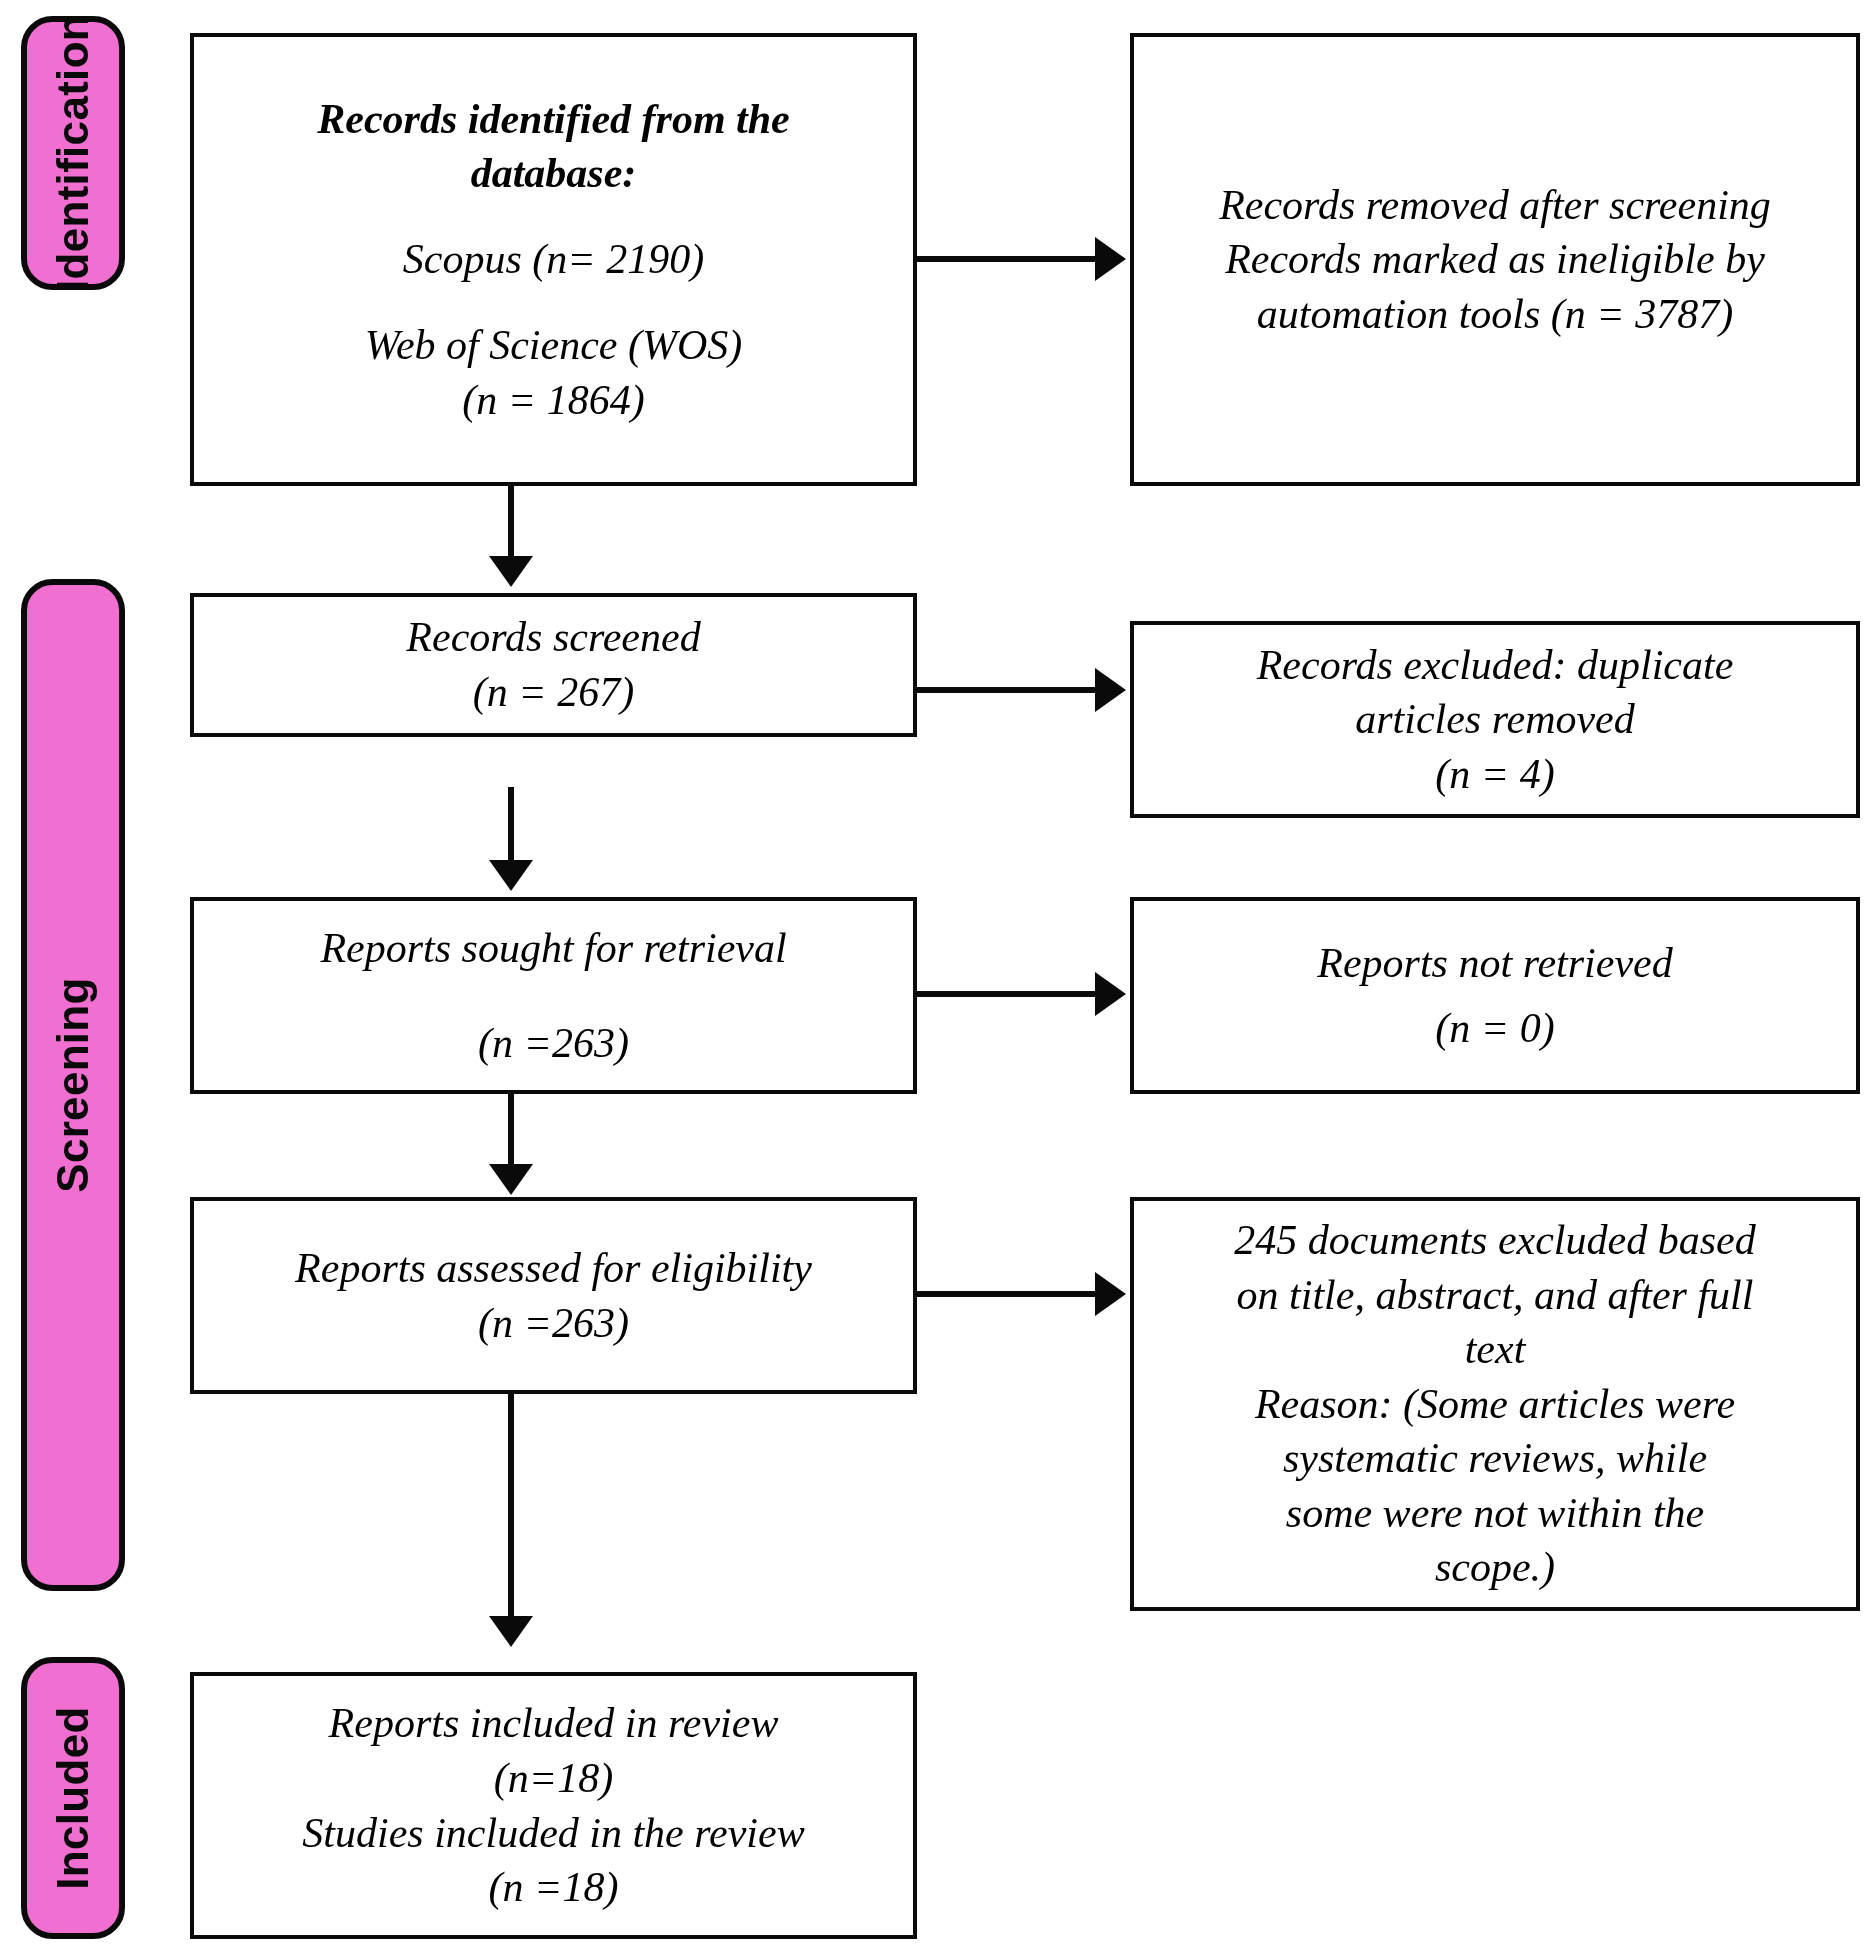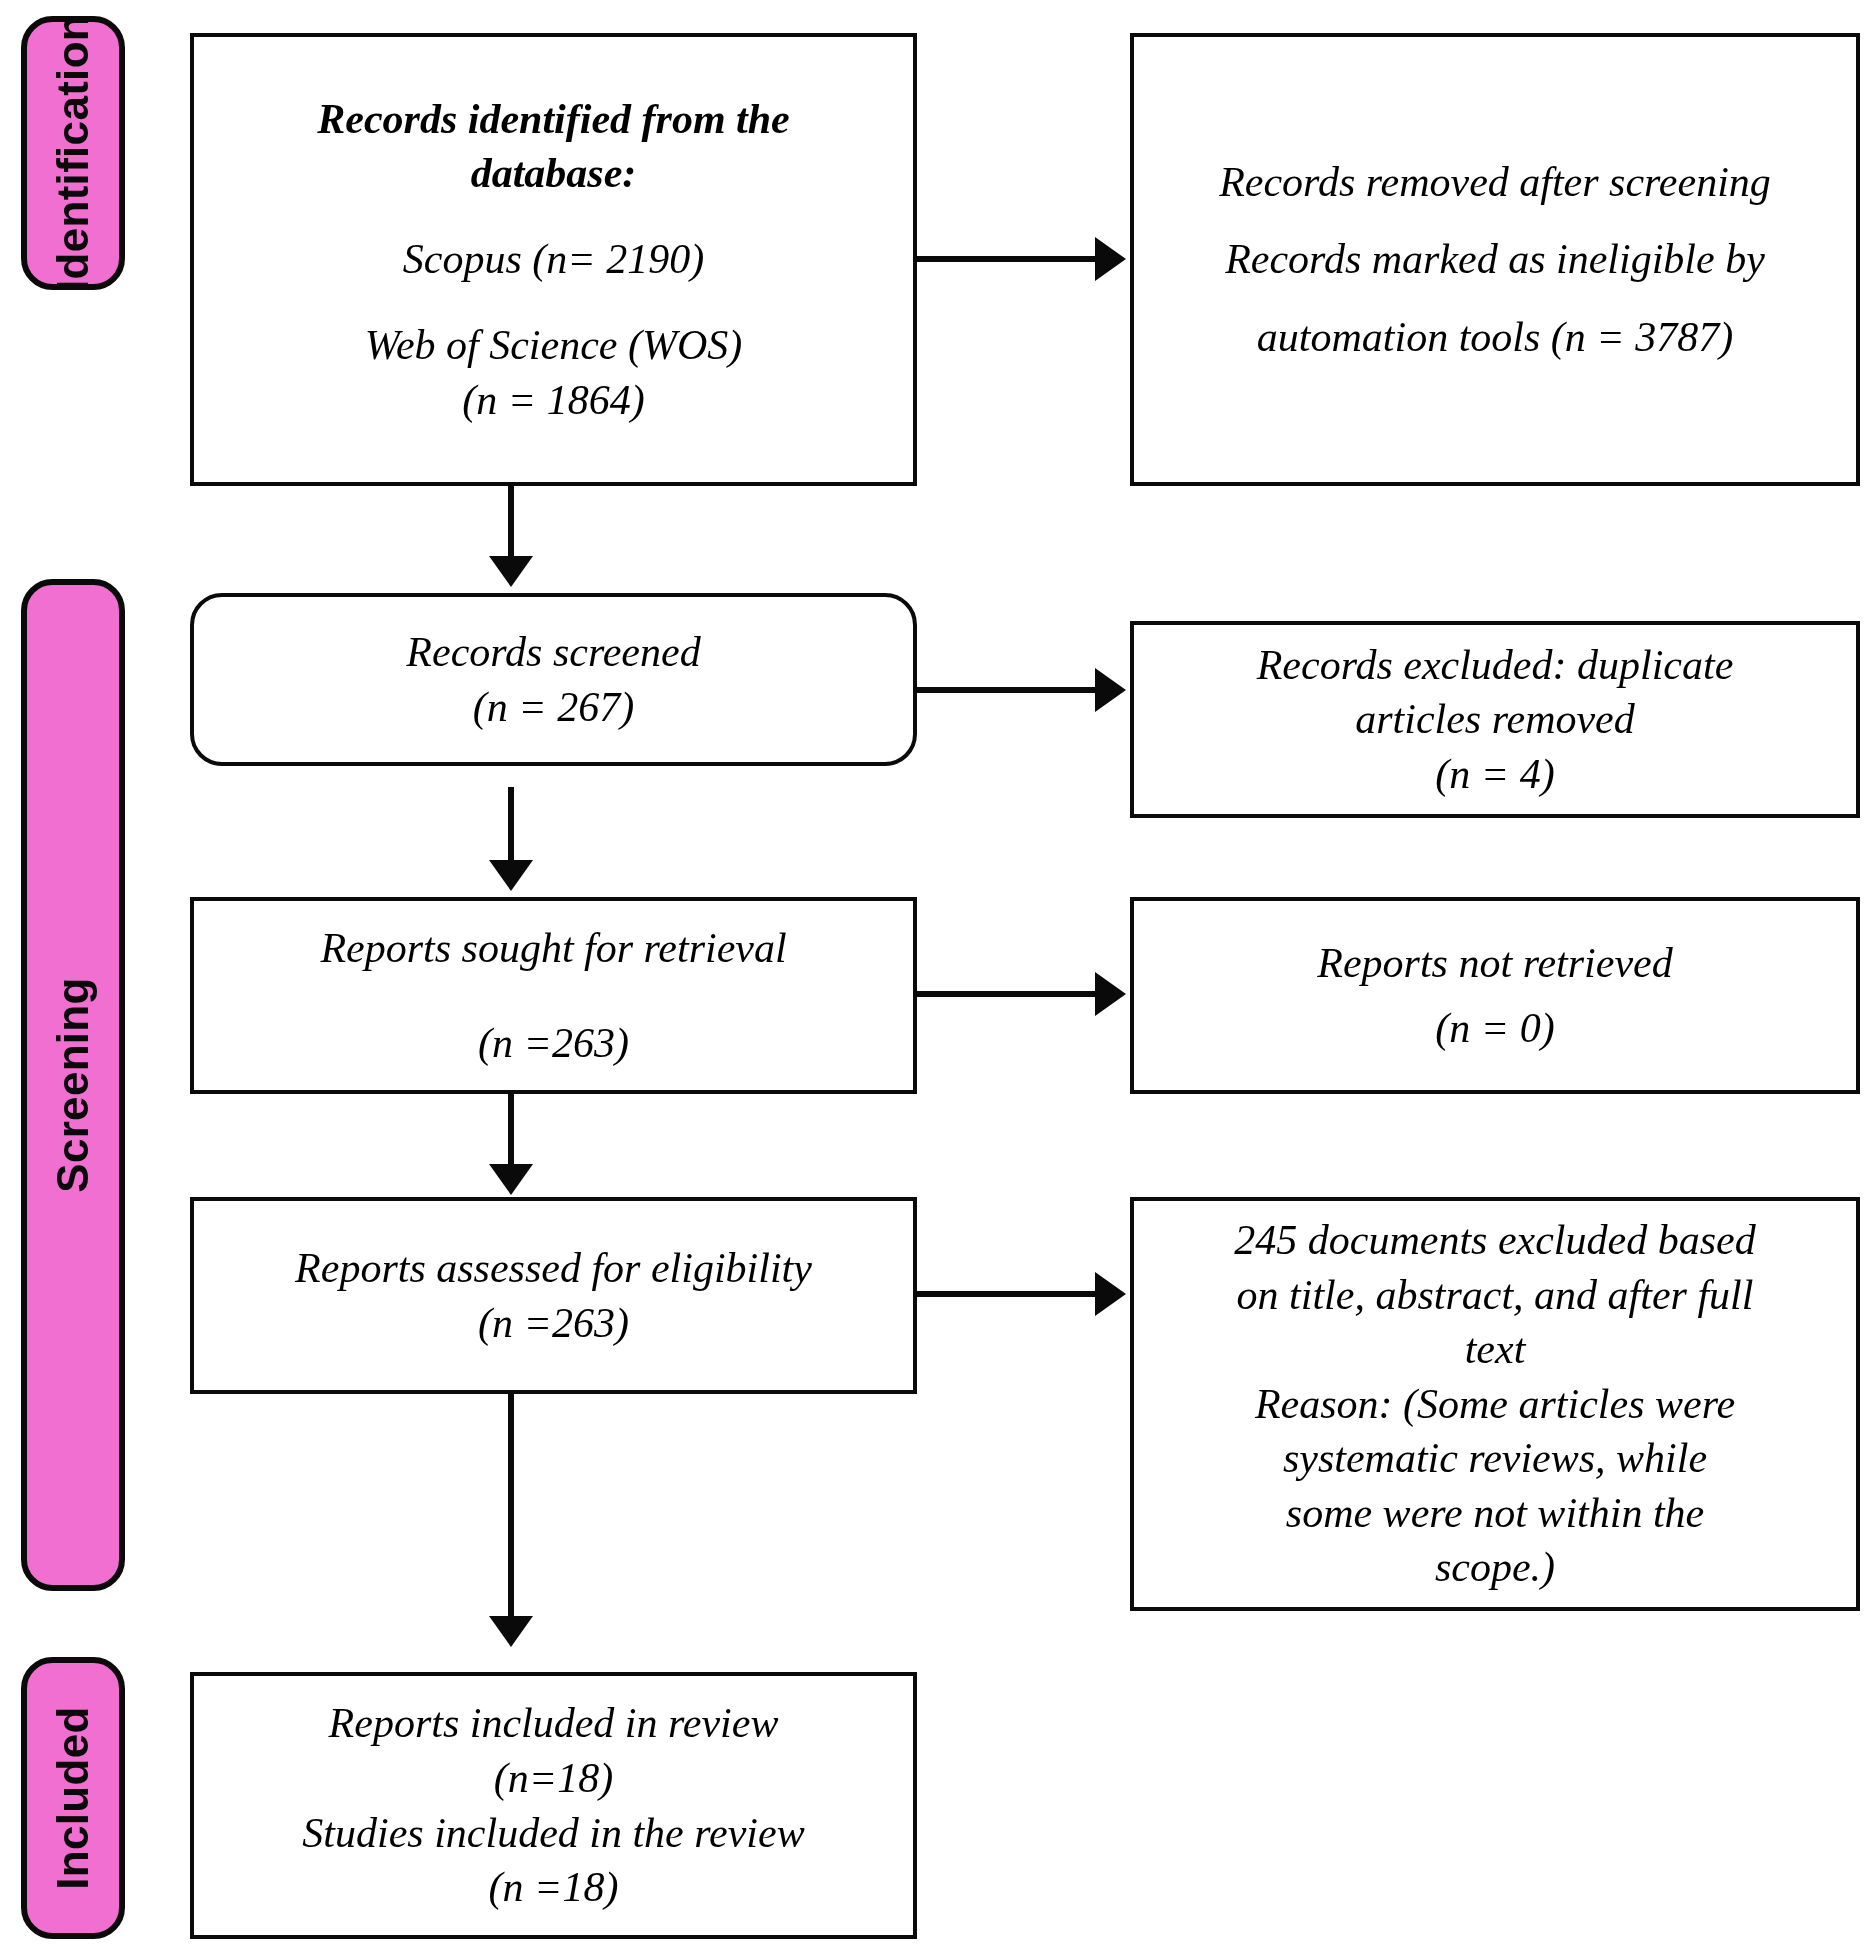--- a/index.html
+++ b/index.html
@@ -110,33 +110,33 @@
   <div class="flow-box bold-head" style="left:190px; top:33px; width:727px; height:453px; font-size:42px;">
     <span class="line head">Records identified from the</span>
     <span class="line head">database:</span>
     <span class="line blank"></span>
     <span class="line">Scopus (n= 2190)</span>
     <span class="line blank"></span>
     <span class="line">Web of Science (WOS)</span>
     <span class="line">(n = 1864)</span>
   </div>
 
-  <div class="flow-box" style="left:1130px; top:33px; width:730px; height:453px; font-size:42px;gap:23px;">
+  <div class="flow-box" style="left:1130px; top:33px; width:730px; height:453px; font-size:42px;">
     <span class="line">Records removed after screening</span>
     <span class="line">Records marked as ineligible by</span>
     <span class="line">automation tools (n = 3787)</span>
   </div>
 
   <div class="h-line" style="left:915px; top:256px; width:183px;"></div>
   <div class="h-head" style="left:1095px; top:237px;"></div>
 
   <div class="v-line" style="left:508px; top:483px; height:75px;"></div>
   <div class="v-head" style="left:489px; top:556px;"></div>
 
-  <div class="flow-box" style="left:190px; top:593px; width:727px; height:173px; font-size:42px;border-radius:32px;">
+  <div class="flow-box" style="left:190px; top:593px; width:727px; height:144px; font-size:42px;">
     <span class="line">Records screened</span>
     <span class="line">(n = 267)</span>
   </div>
 
   <div class="flow-box" style="left:1130px; top:593px; width:730px; height:197px; font-size:42px;margin-top:28px;">
     <span class="line">Records excluded: duplicate</span>
     <span class="line">articles removed</span>
     <span class="line">(n = 4)</span>
   </div>
 

